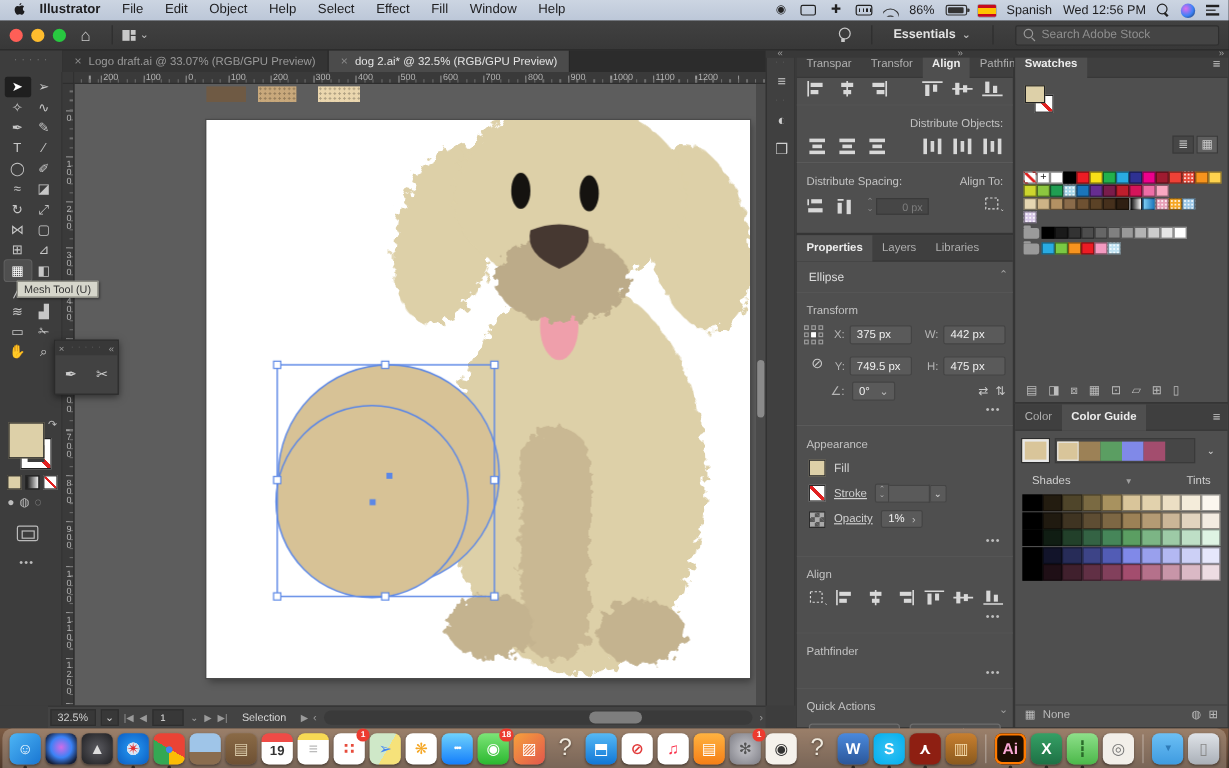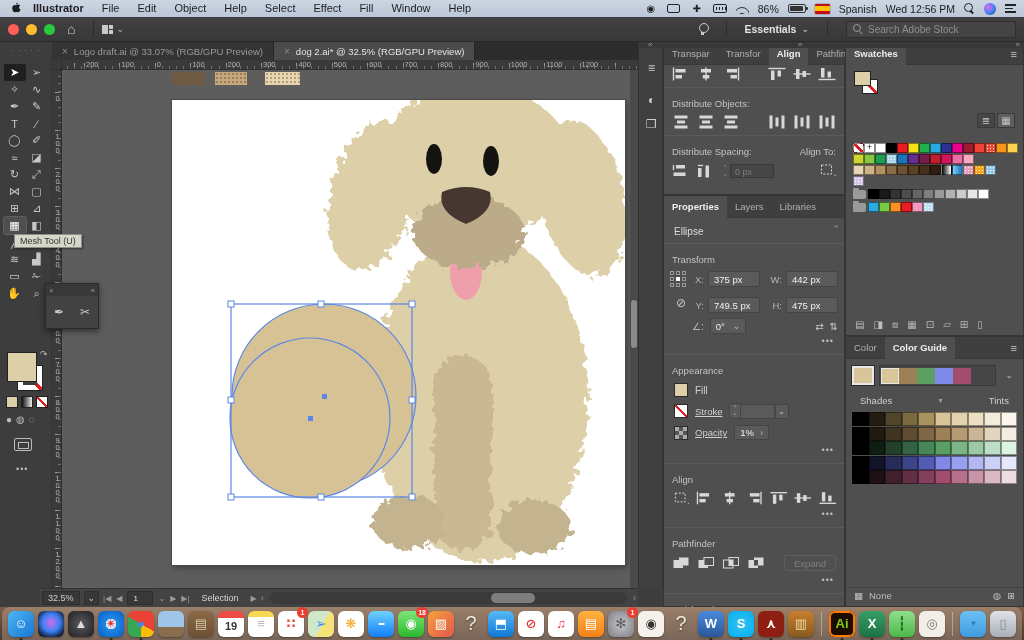--- a/index.html
+++ b/index.html
@@ -130,21 +130,21 @@
   .ptab { padding:0 8px; height:22px; line-height:22px; color:#b0b0b0; font-size:9.5px; white-space:nowrap;}
   .ptab.active { background:#4f4f4f; color:#ededed; font-weight:bold; }
   .pmenu { margin-left:auto; padding:0 6px; color:#c9c9c9; font-size:11px;}
   .plabel { color:#c3c3c3; font-size:9.5px; padding:6px 8px 4px; }
   .pdivider { height:1px; background:#424242; border-bottom:1px solid #5a5a5a; margin:4px 0;}
   .more-dots { text-align:right; color:#bdbdbd; padding:2px 10px 4px; font-size:9px; letter-spacing:1px;}
   .icnrow { display:flex; align-items:center; gap:7px; padding:2px 8px; }
   .icnrow .gap { flex:1; }
 
   
-  #align-panel { left:663px; top:42px; width:182px; height:153px; }
+  #align-panel { left:663px; top:42px; width:182px; height:153px;text-align:right; }
   #properties-panel { left:663px; top:195px; width:182px; height:412px; }
   #swatches-panel { left:845px; top:42px; width:179px; height:294px; }
   #colorguide-panel { left:845px; top:336px; width:179px; height:271px; }
 
   .spacing-field { display:flex; align-items:center; gap:2px; color:#8a8a8a; }
   .spacing-field .stp { font-size:7px; line-height:6px; display:flex; flex-direction:column; }
   .spacing-field .val { width:44px; height:14px; background:#464646; border:1px solid #3a3a3a; color:#7d7d7d; font-size:9px; line-height:14px; padding:0 4px;}
 
   
   .scrollhint { position:absolute; right:4px; color:#9f9f9f; font-size:9px; }
@@ -722,41 +722,20 @@
         <svg width="18" height="14" viewBox="0 0 18 14">
           <line x1="0.5" y1="12.5" x2="17.5" y2="12.5" stroke="#d8d8d8" stroke-width="1.4"></line>
           <rect x="3" y="1" width="3.5" height="9.5" fill="#d8d8d8"></rect>
           <rect x="9.5" y="4.5" width="3.5" height="6" fill="#d8d8d8"></rect>
         </svg>
       </div>
     <div class="more-dots">•••</div>
     <div class="pdivider"></div>
 
     <div class="plabel">Pathfinder</div>
-    <div class="icnrow" id="pathfinder-row">
-      <span class="expand-btn" style="order:99;">Expand</span>
-    <svg width="18" height="14" viewBox="0 0 18 14">
-          <rect x="1.5" y="4" width="9.5" height="8" fill="#d8d8d8"></rect>
-          <rect x="7" y="1.5" width="9.5" height="8" fill="#d8d8d8"></rect>
-        </svg>
-        <svg width="18" height="14" viewBox="0 0 18 14">
-          <rect x="1.5" y="4" width="9.5" height="8" fill="#d8d8d8"></rect>
-          <rect x="7" y="1.5" width="9.5" height="8" fill="#4f4f4f" stroke="#d8d8d8"></rect>
-        </svg>
-        <svg width="18" height="14" viewBox="0 0 18 14">
-          <rect x="1.5" y="4" width="9.5" height="8" fill="none" stroke="#d8d8d8"></rect>
-          <rect x="7" y="1.5" width="9.5" height="8" fill="none" stroke="#d8d8d8"></rect>
-          <rect x="7" y="4" width="4" height="5.5" fill="#d8d8d8"></rect>
-        </svg>
-        <svg width="18" height="14" viewBox="0 0 18 14">
-          <rect x="1.5" y="4" width="9.5" height="8" fill="#d8d8d8"></rect>
-          <rect x="7" y="1.5" width="9.5" height="8" fill="#d8d8d8"></rect>
-          <rect x="7" y="4" width="4" height="5.5" fill="#4f4f4f"></rect>
-        </svg>
-      </div>
     <div class="more-dots">•••</div>
     <div class="pdivider"></div>
 
     <div style="position:relative;">
       <div class="plabel">Quick Actions</div>
       <span class="scrollhint" style="top:8px;">⌄</span>
     </div>
     <div class="qa-row">
       <span class="qa-btn">Group</span>
       <span class="qa-btn">Recolor</span>
@@ -1061,21 +1040,21 @@
         </span>
         <span class="dock-item" style="background: rgb(142, 31, 18);">
           <span style="color: rgb(255, 255, 255);">⋏</span>
           <span class="rdot"></span>
         </span>
         <span class="dock-item" style="background: linear-gradient(rgb(200, 127, 47), rgb(138, 90, 30));">
           <span style="color: rgb(243, 217, 168);">▥</span>
         </span>
         <span class="dock-sep"></span>
         <span class="dock-item" style="background: rgb(28, 13, 2); box-shadow: rgb(255, 122, 0) 0px 0px 0px 2px inset;">
-          <span style="color: #84cc16;">Ai</span>
+          <span style="color: #f9a8d4;">Ai</span>
           <span class="rdot"></span>
         </span>
         <span class="dock-item" style="background: linear-gradient(rgb(53, 160, 101), rgb(30, 113, 69));">
           <span style="color: rgb(255, 255, 255);">X</span>
           <span class="rdot"></span>
         </span>
         <span class="dock-item" style="background: linear-gradient(rgb(142, 224, 138), rgb(76, 184, 74));">
           <span style="color: rgb(42, 107, 42);">┇</span>
           <span class="rdot"></span>
         </span>

